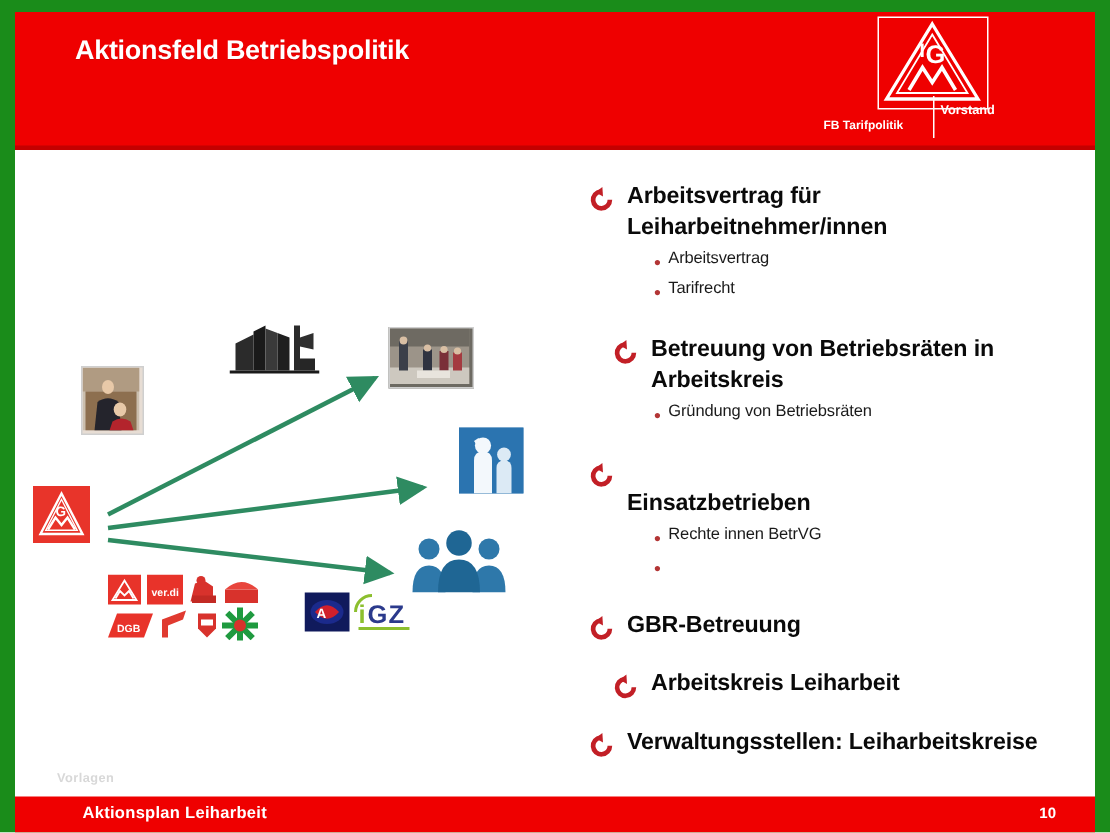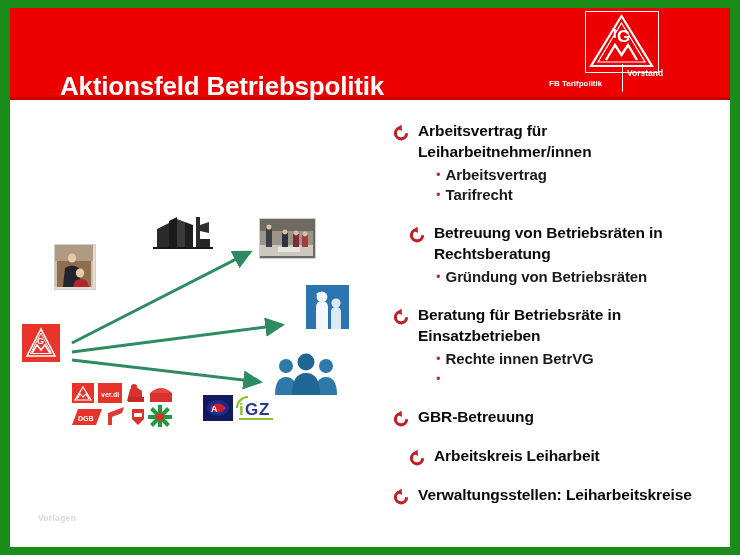--- a/index.html
+++ b/index.html
@@ -19,25 +19,24 @@
   }
 
   
   .header{
     position:absolute;left:0;top:0;width:720px;height:92px;
     background:#ef0000;
     box-sizing:border-box;
     border-bottom:3px solid #c40000;
   }
   .header-title{
-    position:absolute;left:50px;top:15px;
-    color:#ffffff;font-size:26px;font-weight:bold;
+    position:absolute;left:40px;top:15px;
+    color:#ffffff;font-size:18px;font-weight:bold;
     letter-spacing:-0.2px;
     text-shadow:0 1px 0 rgba(0,0,0,.12);
-    margin-top:48px;
   }
   .logo-box{
     position:absolute;left:575px;top:3px;width:74px;height:62px;
     border:1.5px solid #ffffff;
     box-sizing:border-box;
   }
   .logo-box svg{display:block;}
   .vorstand{
     position:absolute;left:617px;top:60px;
     color:#fff;font-size:8.5px;font-weight:bold;
@@ -93,21 +92,21 @@
   .b-text{
     font-size:15.5px;font-weight:bold;color:#0a0a0a;line-height:1.34;
     letter-spacing:-0.1px;
   }
   .sub{
     position:absolute;display:flex;align-items:flex-start;
   }
   .sub-dot{
     flex:0 0 auto;color:#b33535;font-size:13px;line-height:1;margin-right:5px;margin-top:2px;
   }
-  .sub-text{font-size:15px;font-weight:bold;color:#1a1a1a;letter-spacing:-0.1px;}
+  .sub-text{font-size:11px;font-weight:normal;color:#1a1a1a;letter-spacing:-0.1px;}
 
   
   .vorlagen{
     position:absolute;left:28px;top:505px;
     font-size:8.5px;color:#d8d8d8;font-weight:bold;letter-spacing:.3px;text-align:right;
   }
   .footer{
     position:absolute;left:0;top:523px;width:720px;height:24px;
     background:#ef0000;
   }
@@ -298,37 +297,37 @@
       </div>
 
       <div class="b-item" style="left:16px;top:123px;width:337px;">
         <span class="b-marker">
           <svg width="17" height="17" viewBox="0 0 17 17">
             <path d="M13.6 9.2 A5.6 5.6 0 1 1 7.4 3.7" fill="none" stroke="#c21f26" stroke-width="3.1"></path>
             <polygon points="8.6,0.6 4.0,4.2 9.0,7.0" fill="#c21f26"></polygon>
           </svg>
         </span>
         <span class="b-text">
-          <span>Betreuung von Betriebsräten in</span><br><span>Rechtsberatung</span>
+          <span>Betreuung von Betriebsräten in</span><br><span>Arbeitskreis</span>
         </span>
       </div>
       <div class="sub" style="left:43px;top:168px;">
         <span class="sub-dot">•</span>
         <span class="sub-text">Gründung von Betriebsräten</span>
       </div>
 
       <div class="b-item" style="left:0;top:205px;width:337px;">
         <span class="b-marker">
           <svg width="17" height="17" viewBox="0 0 17 17">
             <path d="M13.6 9.2 A5.6 5.6 0 1 1 7.4 3.7" fill="none" stroke="#c21f26" stroke-width="3.1"></path>
             <polygon points="8.6,0.6 4.0,4.2 9.0,7.0" fill="#c21f26"></polygon>
           </svg>
         </span>
         <span class="b-text">
-          <span>Beratung für Betriebsräte in</span><br><span>Einsatzbetrieben</span>
+          <br><span>Einsatzbetrieben</span>
         </span>
       </div>
       <div class="sub" style="left:43px;top:250px;">
         <span class="sub-dot">•</span>
         <span class="sub-text">Rechte innen BetrVG</span>
       </div>
       <div class="sub" style="left:43px;top:270px;">
         <span class="sub-dot">•</span>
       </div>
 
@@ -359,13 +358,17 @@
             <polygon points="8.6,0.6 4.0,4.2 9.0,7.0" fill="#c21f26"></polygon>
           </svg>
         </span>
         <span class="b-text">Verwaltungsstellen:  Leiharbeitskreise</span>
       </div>
     </div>
   </div>
 
   <div class="vorlagen">Vorlagen</div>
 
+  <div class="footer">
+    <div class="footer-title">Aktionsplan  Leiharbeit</div>
+    <div class="footer-page">10</div>
+  </div>
 </div>
 
 </body></html>

